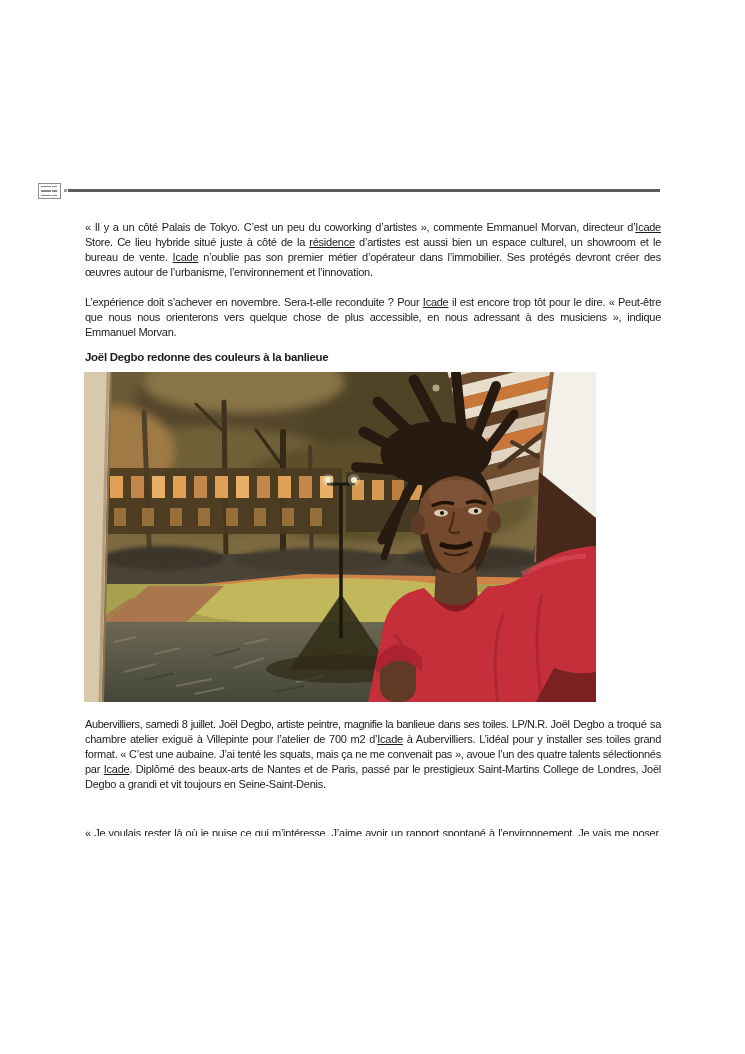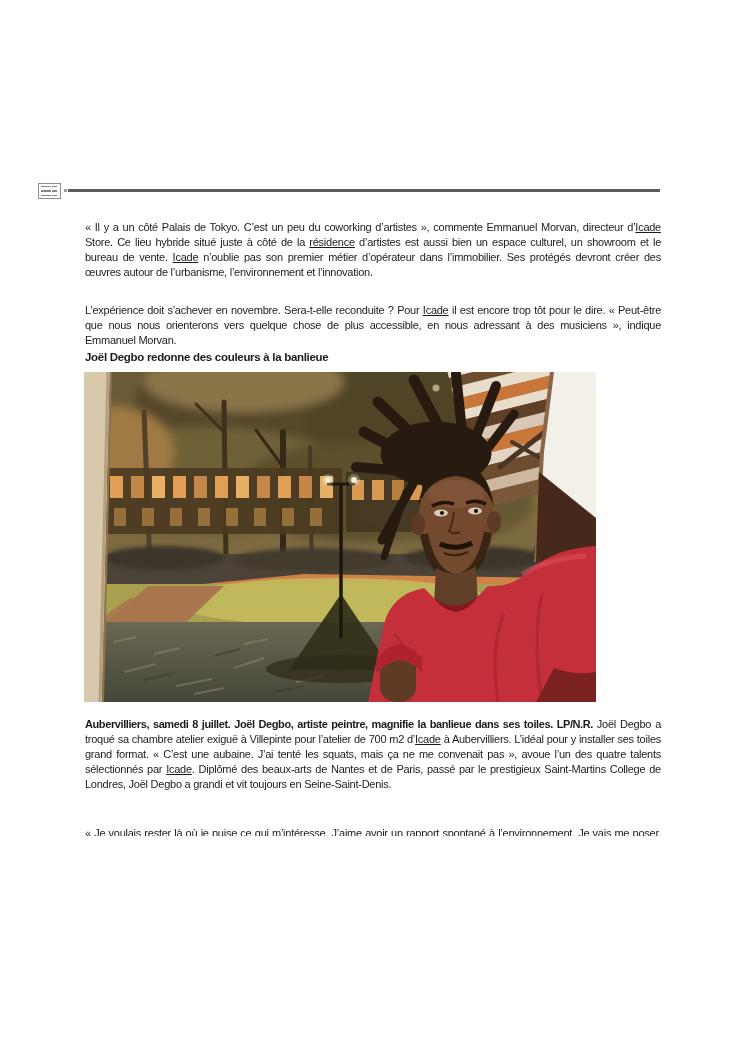--- a/index.html
+++ b/index.html
@@ -10,21 +10,21 @@
         border:1.5px solid #8d8d8d;background:#fdfdfd;box-sizing:border-box;}
   .article-icon .lines{position:absolute;left:2px;right:3px;top:2px;bottom:2px;
         background:repeating-linear-gradient(to bottom,#8a8a8a 0 1.5px,transparent 1.5px 4.5px);}
   .article-icon .col{position:absolute;left:55%;top:2px;bottom:2px;width:1.5px;background:#fdfdfd;}
   .icon-dot{position:absolute;left:64px;top:189px;width:3px;height:3px;background:#9a9a9a;}
   .header-rule{position:absolute;left:68px;top:189px;width:592px;height:3px;background:#5c5c5c;}
   
   .body-par{position:absolute;left:85px;width:576px;margin:0;font-size:11px;line-height:15px;
         text-align:justify;letter-spacing:-0.25px;}
   .u{text-decoration:underline;text-underline-offset:1px;text-decoration-thickness:1px;}
-  .b{font-weight:bold;letter-spacing:-0.4px;}
+  .b{font-weight:normal;letter-spacing:-0.4px;}
   .heading{position:absolute;left:85px;top:350px;margin:0;font-size:11.5px;line-height:15px;
         font-weight:bold;letter-spacing:-0.3px;}
   
   .photo{position:absolute;left:84px;top:372px;width:512px;height:330px;}
   .photo svg{display:block;}
   
   .footer-left{position:absolute;left:38px;top:1001px;font-size:9px;letter-spacing:0;color:#222;font-family:Liberation Mono, monospace;}
   .footer-right{position:absolute;right:39px;top:998px;display:flex;align-items:center;gap:21px;
         font-size:9.5px;color:#151515;}
   .press-logo{display:inline-block;}
@@ -35,21 +35,21 @@
 <div class="page">
 
   <div class="article-icon">
     <div class="lines"></div>
     <div class="col"></div>
   </div>
   <div class="icon-dot"></div>
   <div class="header-rule"></div>
 
   <p class="body-par" style="top:220px"><span>« Il y a un côté Palais de Tokyo. C’est un peu du coworking d’artistes », commente Emmanuel Morvan, directeur d’</span><span class="u">Icade</span><span> Store. Ce lieu hybride situé juste à côté de la </span><span class="u">résidence</span><span> d’artistes est aussi bien un espace culturel, un showroom et le bureau de vente. </span><span class="u">Icade</span><span> n’oublie pas son premier métier d’opérateur dans l’immobilier. Ses protégés devront créer des œuvres autour de l’urbanisme, l’environnement et l’innovation.</span></p>
-  <p class="body-par" style="top:303px"><span>L’expérience doit s’achever en novembre. Sera-t-elle reconduite ? Pour </span><span class="u">Icade</span><span> il est encore trop tôt pour le dire. « Peut-être que nous nous orienterons vers quelque chose de plus accessible, en nous adressant à des musiciens », indique Emmanuel Morvan.</span></p>
+  <p class="body-par" style="top:295px"><span>L’expérience doit s’achever en novembre. Sera-t-elle reconduite ? Pour </span><span class="u">Icade</span><span> il est encore trop tôt pour le dire. « Peut-être que nous nous orienterons vers quelque chose de plus accessible, en nous adressant à des musiciens », indique Emmanuel Morvan.</span></p>
 
   <h2 class="heading">Joël Degbo redonne des couleurs à la banlieue</h2>
 
   <div class="photo">
     <svg width="512" height="330" viewBox="0 0 512 330" xmlns="http://www.w3.org/2000/svg">
       <defs>
         <linearGradient id="bgGrad" x1="0" y1="0" x2="0" y2="1">
           <stop offset="0" stop-color="#a28656"></stop>
           <stop offset="0.45" stop-color="#7e6b42"></stop>
           <stop offset="1" stop-color="#6f6038"></stop>

